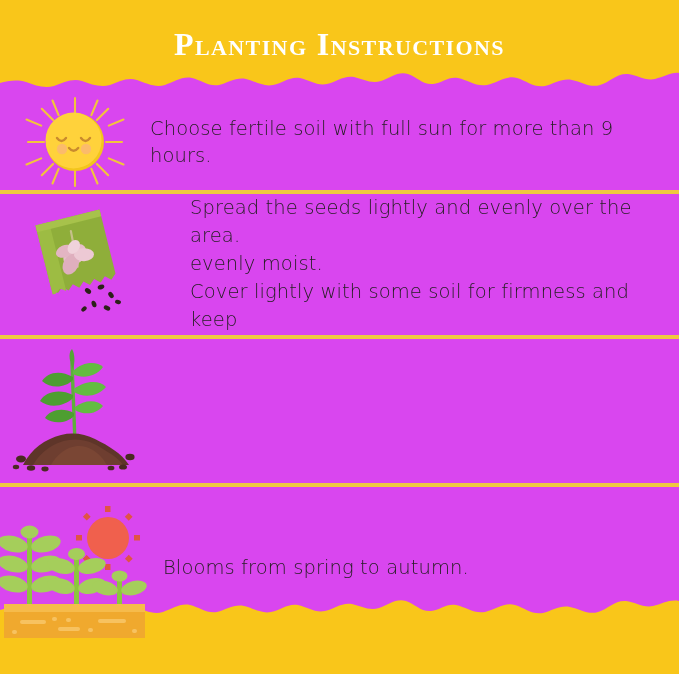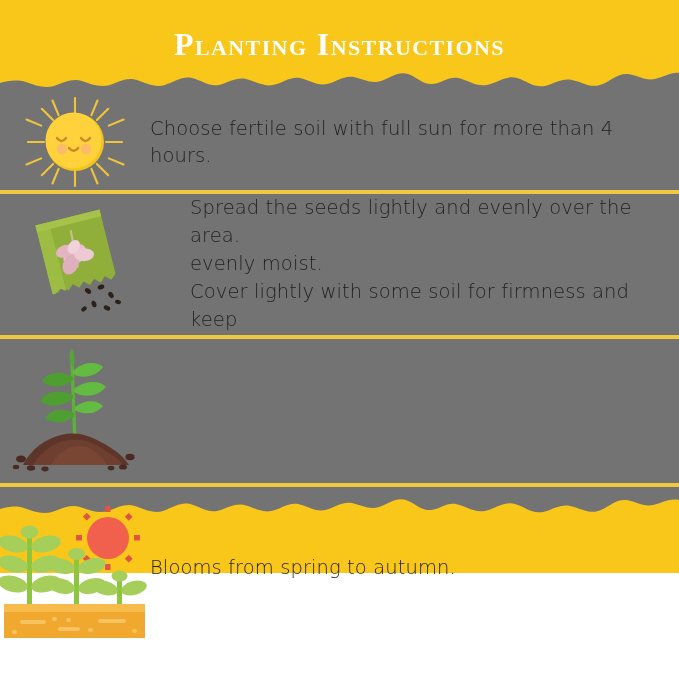--- a/index.html
+++ b/index.html
@@ -9,22 +9,22 @@
   }
   body {
     width: 679px;
     height: 679px;
     font-family: "Liberation Sans", sans-serif;
     overflow: hidden;
   }
   #infographic {
     position: relative;
     width: 679px;
-    height: 573px;
-    background: #737373;
+    height: 674px;
+    background: #d946ef;
   }
 
   
   .header-band {
     position: absolute;
     left: 0; top: 0;
     width: 679px;
     height: 92px;
     overflow: hidden;
   }
@@ -108,21 +108,21 @@
   .row-2 { top: 196px; height: 136px; gap: 40px; }
   .row-3 { top: 340px; height: 140px; }
   .row-4 { top: 492px; height: 160px; }
 
   .row-2 .text-cell { font-size: 19.5px; line-height: 28px; }
   .row-3 .text-cell { font-size: 19.5px; line-height: 28px; }
   .row-4 .text-cell { font-size: 19.5px; }
 
   .row-4 { align-items: flex-start; }
   .row-4 .icon-cell { align-items: flex-start; padding-top: 6px; }
-  .row-4 .text-cell { padding-top: 62px; }
+  .row-4 .text-cell { padding-top: 62px; margin-left: 13px; }
 
   .icon-svg { display: block; }
 </style>
 </head>
 <body>
 
 <div id="infographic">
 
   <div class="header-band">
     <svg class="header-wave-svg" width="679" height="92" viewBox="0 0 679 92">
@@ -185,21 +185,21 @@
         <circle cx="59" cy="50" r="29" fill="#F3C51C"></circle>
         <circle cx="57.5" cy="48.5" r="28" fill="#FFD23B"></circle>
         <circle cx="46" cy="57" r="5.2" fill="#F9B37C" opacity="0.75"></circle>
         <circle cx="70" cy="57" r="5.2" fill="#F9B37C" opacity="0.75"></circle>
         <path d="M41,46 q4.5,6 9,0" fill="none" stroke="#C98A2E" stroke-width="2.4" stroke-linecap="round"></path>
         <path d="M65,46 q4.5,6 9,0" fill="none" stroke="#C98A2E" stroke-width="2.4" stroke-linecap="round"></path>
         <path d="M53,56 q4.6,5.6 9.2,0" fill="none" stroke="#C98A2E" stroke-width="2.4" stroke-linecap="round"></path>
       </svg>
     </div>
     <div class="text-cell">
-      <p>Choose fertile soil with full sun for more than 4 hours.</p>
+      <p>Choose fertile soil with full sun for more than 9 hours.</p>
     </div>
   </div>
 
   <div class="row row-2">
     <div class="icon-cell">
       <svg class="icon-svg" width="120" height="118" viewBox="0 0 120 118">
         <g transform="rotate(-14 60 55)">
           <path d="M30,12 L96,12 L96,78
                    l-5.5,5 l-5.5,-5 l-5.5,5 l-5.5,-5 l-5.5,5 l-5.5,-5
                    l-5.5,5 l-5.5,-5 l-5.5,5 l-5.5,-5 l-5.5,5 l-5.5,-5

